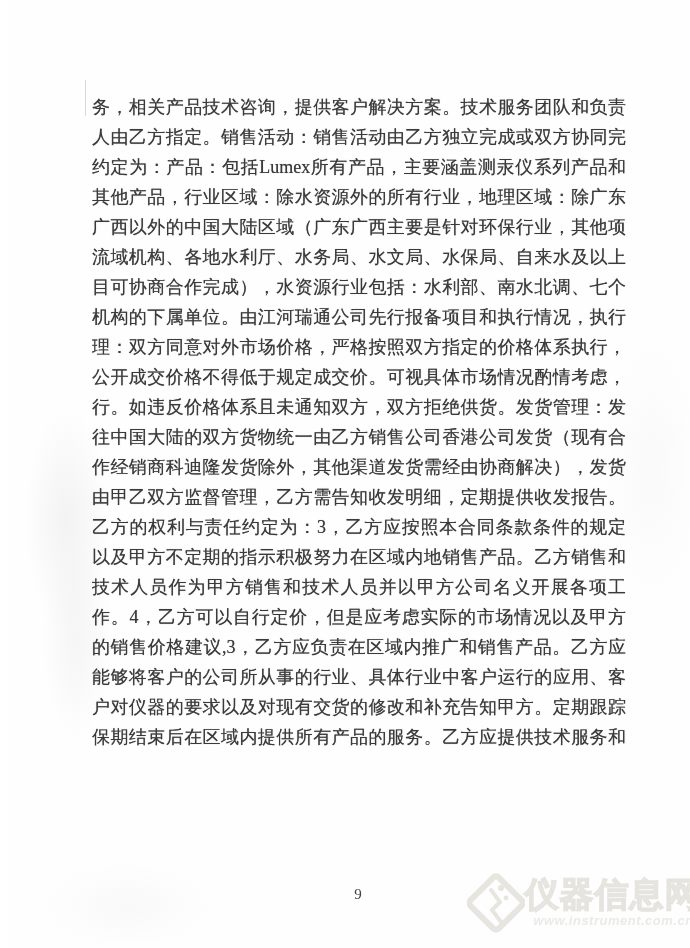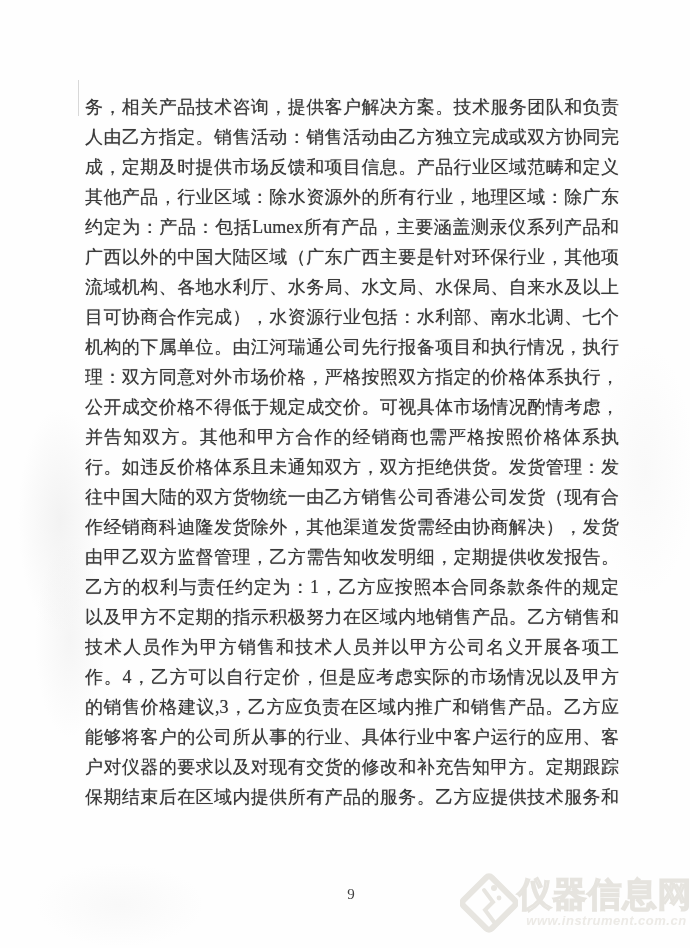--- a/index.html
+++ b/index.html
@@ -11,20 +11,21 @@
     font-family: "Liberation Serif", "DejaVu Serif", serif;
   }
   .page {
     position: absolute; inset: 0;
     background:
       radial-gradient(ellipse 60px 160px at 60px 520px, rgba(190,190,190,0.18), rgba(255,255,255,0) 70%),
       radial-gradient(ellipse 50px 140px at 70px 640px, rgba(190,190,190,0.14), rgba(255,255,255,0) 70%),
       radial-gradient(ellipse 120px 60px at 120px 905px, rgba(200,200,200,0.10), rgba(255,255,255,0) 70%),
       radial-gradient(ellipse 70px 180px at 645px 470px, rgba(205,205,205,0.10), rgba(255,255,255,0) 70%),
       #fefefe;
+    margin-left: 7px;
   }
   .margin-line {
     position: absolute; left: 78px; top: 80px;
     width: 1px; height: 36px;
     background: rgba(170,170,170,0.45);
   }
   .text-block {
     position: absolute; left: 85px; top: 92px; width: 534px;
   }
   .line {
@@ -70,35 +71,33 @@
 </head>
 <body>
 
 <div class="page">
 
   <div class="margin-line"></div>
 
   <div class="text-block">
     <div class="line">务，相关产品技术咨询，提供客户解决方案。技术服务团队和负责</div>
     <div class="line">人由乙方指定。销售活动：销售活动由乙方独立完成或双方协同完</div>
-    <div class="line">成，定期及时提供市场反馈和项目信息。产品行业区域范畴和定义</div>
+    <div class="line">约定为：产品：包括Lumex所有产品，主要涵盖测汞仪系列产品和</div>
     <div class="line">其他产品，行业区域：除水资源外的所有行业，地理区域：除广东</div>
-    <div class="line">约定为：产品：包括Lumex所有产品，主要涵盖测汞仪系列产品和</div>
     <div class="line">广西以外的中国大陆区域（广东广西主要是针对环保行业，其他项</div>
     <div class="line">流域机构、各地水利厅、水务局、水文局、水保局、自来水及以上</div>
     <div class="line">目可协商合作完成），水资源行业包括：水利部、南水北调、七个</div>
     <div class="line">机构的下属单位。由江河瑞通公司先行报备项目和执行情况，执行</div>
     <div class="line">理：双方同意对外市场价格，严格按照双方指定的价格体系执行，</div>
     <div class="line">公开成交价格不得低于规定成交价。可视具体市场情况酌情考虑，</div>
-    <div class="line">并告知双方。其他和甲方合作的经销商也需严格按照价格体系执</div>
     <div class="line">行。如违反价格体系且未通知双方，双方拒绝供货。发货管理：发</div>
     <div class="line">往中国大陆的双方货物统一由乙方销售公司香港公司发货（现有合</div>
     <div class="line">作经销商科迪隆发货除外，其他渠道发货需经由协商解决），发货</div>
     <div class="line">由甲乙双方监督管理，乙方需告知收发明细，定期提供收发报告。</div>
-    <div class="line">乙方的权利与责任约定为：1，乙方应按照本合同条款条件的规定</div>
+    <div class="line">乙方的权利与责任约定为：3，乙方应按照本合同条款条件的规定</div>
     <div class="line">以及甲方不定期的指示积极努力在区域内地销售产品。乙方销售和</div>
     <div class="line">技术人员作为甲方销售和技术人员并以甲方公司名义开展各项工</div>
     <div class="line">作。4，乙方可以自行定价，但是应考虑实际的市场情况以及甲方</div>
     <div class="line">的销售价格建议,3，乙方应负责在区域内推广和销售产品。乙方应</div>
     <div class="line">能够将客户的公司所从事的行业、具体行业中客户运行的应用、客</div>
     <div class="line">户对仪器的要求以及对现有交货的修改和补充告知甲方。定期跟踪</div>
     <div class="line">保期结束后在区域内提供所有产品的服务。乙方应提供技术服务和</div>
   </div>
 
   <div class="page-number">9</div>

